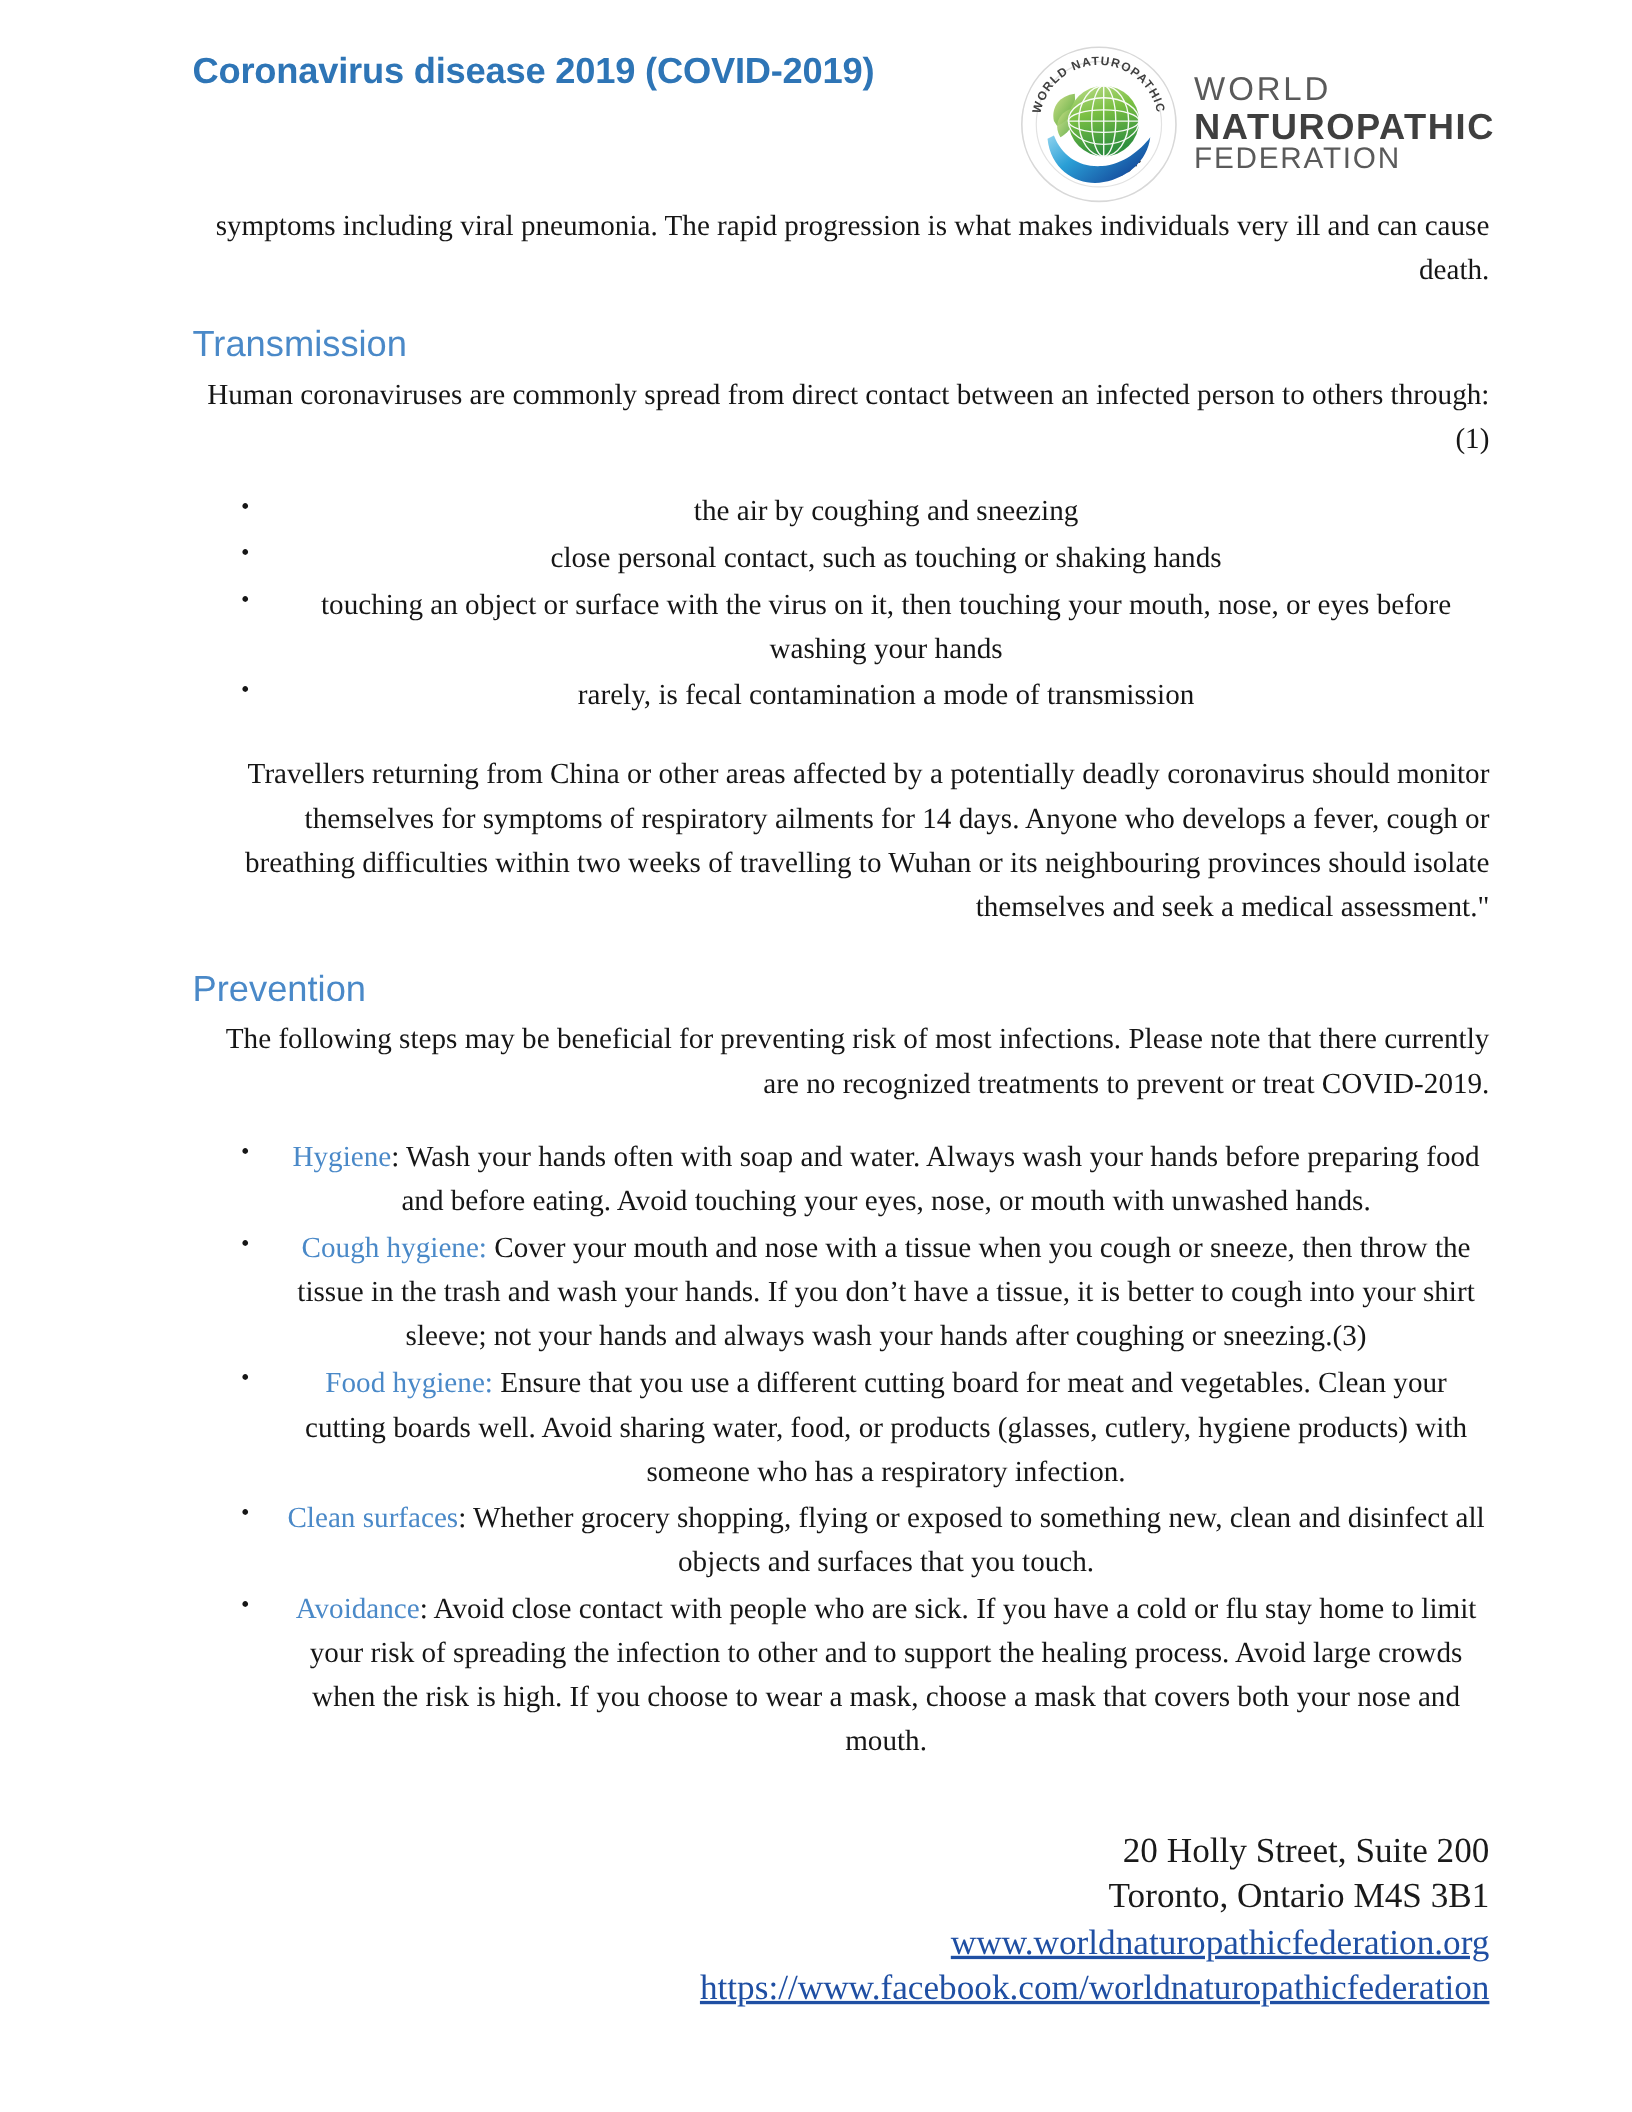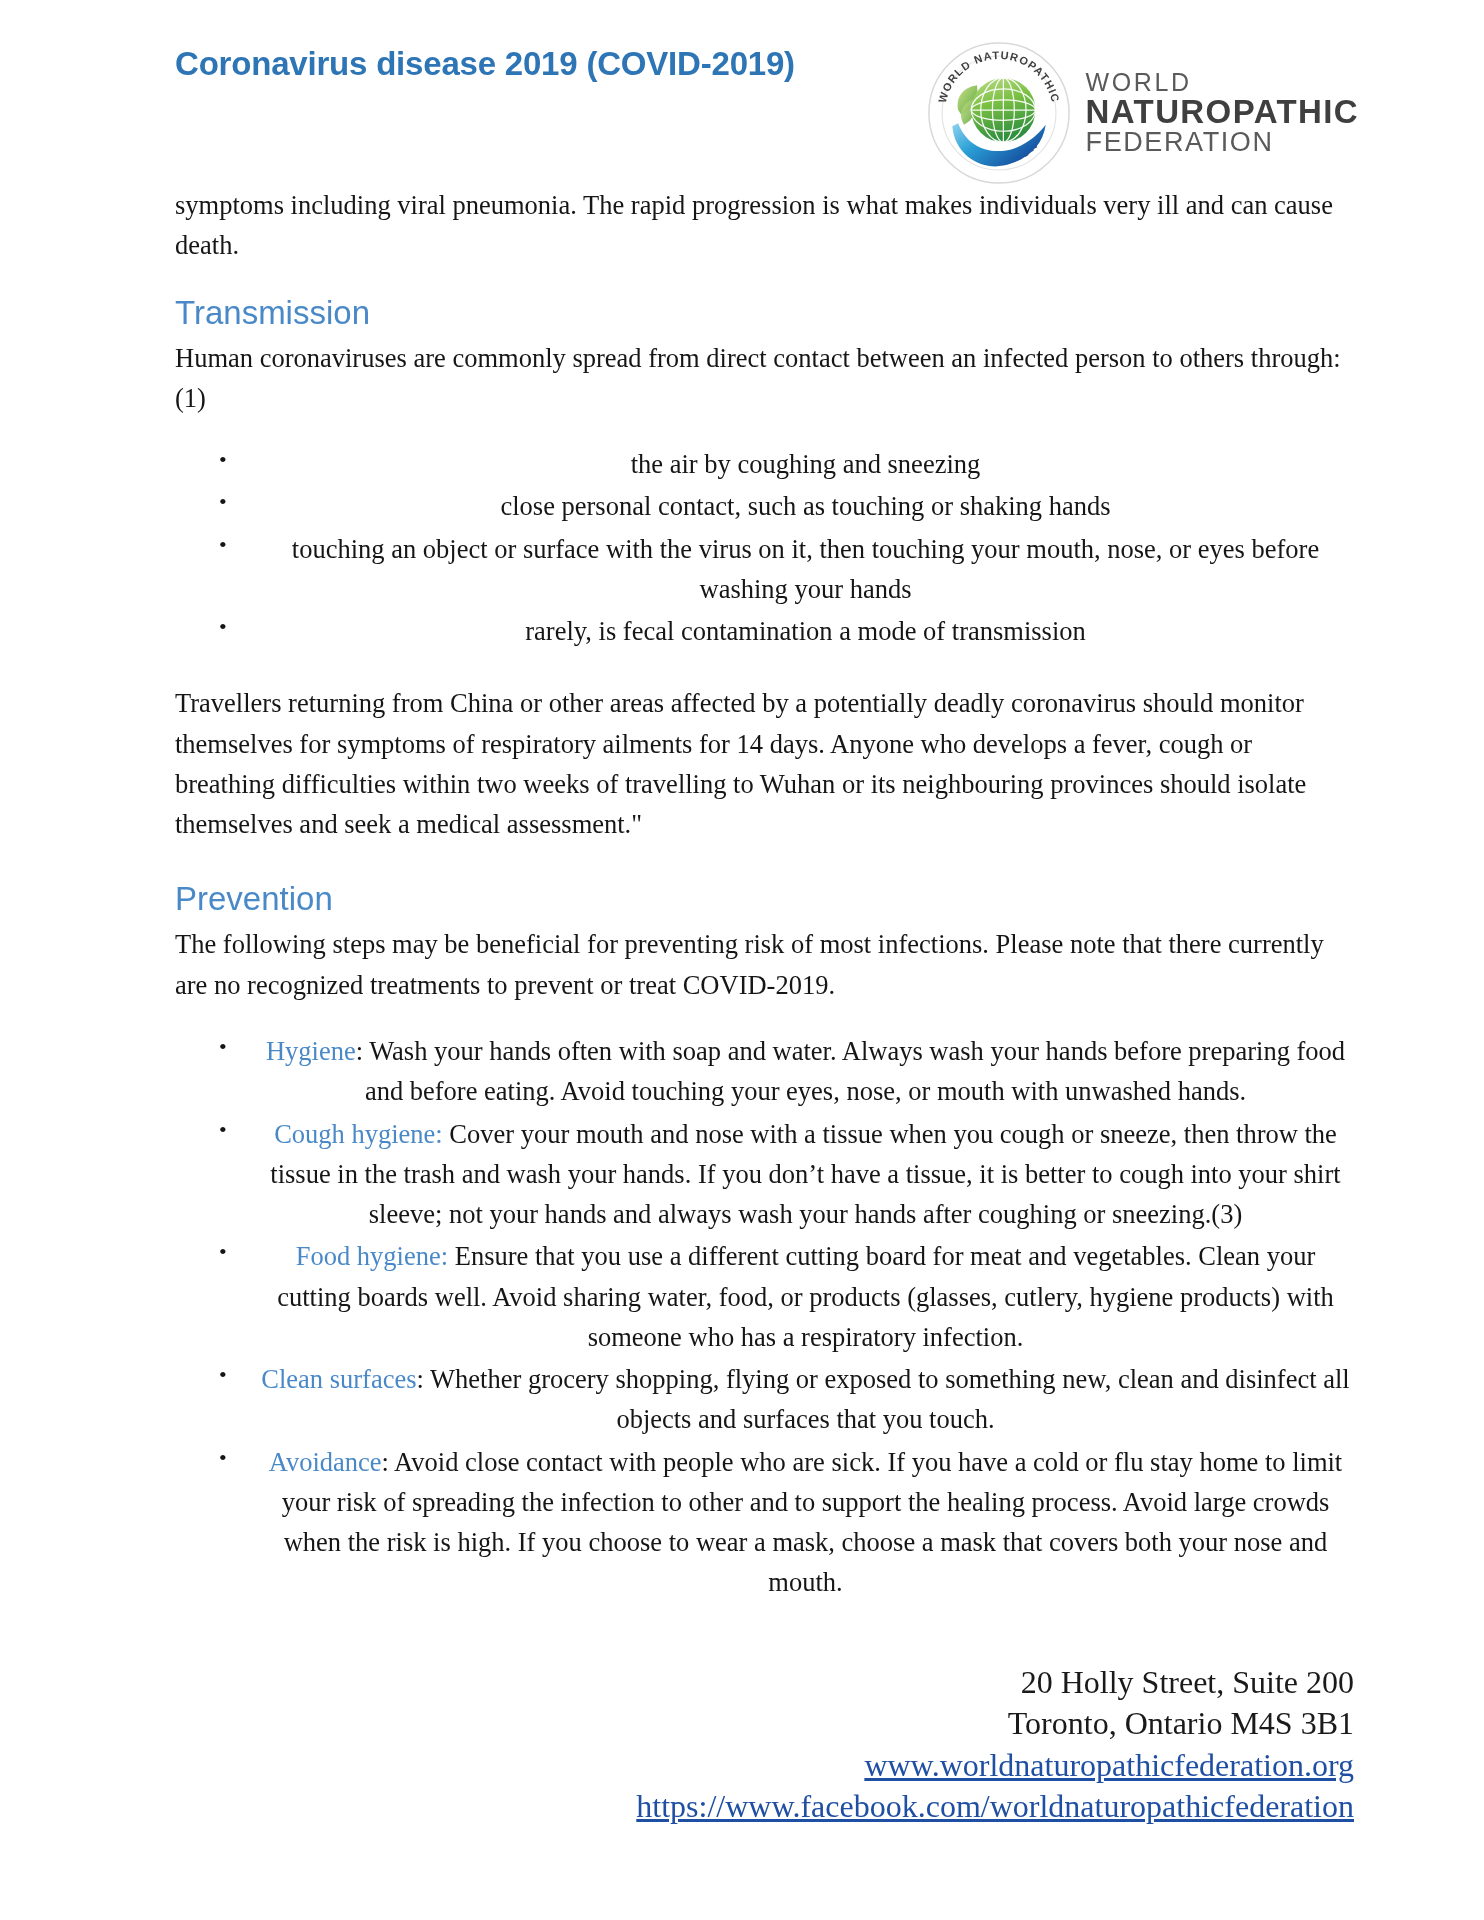--- a/index.html
+++ b/index.html
@@ -51,21 +51,21 @@
     height: 146px;
     flex: 0 0 146px;
   }
   .logo-text {
     font-family: "Liberation Sans", "DejaVu Sans", sans-serif;
     margin-left: 14px;
     line-height: 1.02;
     color: #4a4a4a;
   }
   .logo-text .l1 {
-    font-size: 25px;
+    font-size: 30px;
     letter-spacing: 2.6px;
     font-weight: normal;
     color: #5a5a5a;
   }
   .logo-text .l2 {
     font-size: 33px;
     letter-spacing: 1.4px;
     font-weight: bold;
     color: #3f3f3f;
   }
@@ -77,21 +77,21 @@
   }
 
   
   .content {
     padding: 0 130px 0 175px;
   }
   p.body-text {
     font-size: 26.5px;
     line-height: 1.52;
     margin: 0 0 0 0;
-    text-align: left;
+    text-align: right;
     color: #161616;
   }
   h2.section-heading {
     font-family: "Liberation Sans", "DejaVu Sans", sans-serif;
     font-weight: normal;
     font-size: 33px;
     color: #4a89c8;
     margin: 28px 0 6px 0;
     letter-spacing: 0px;
   }

